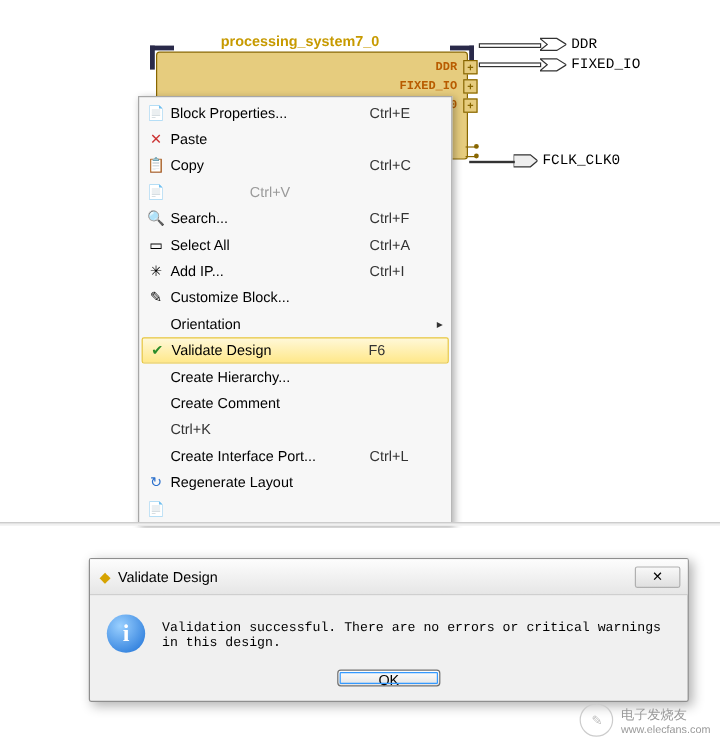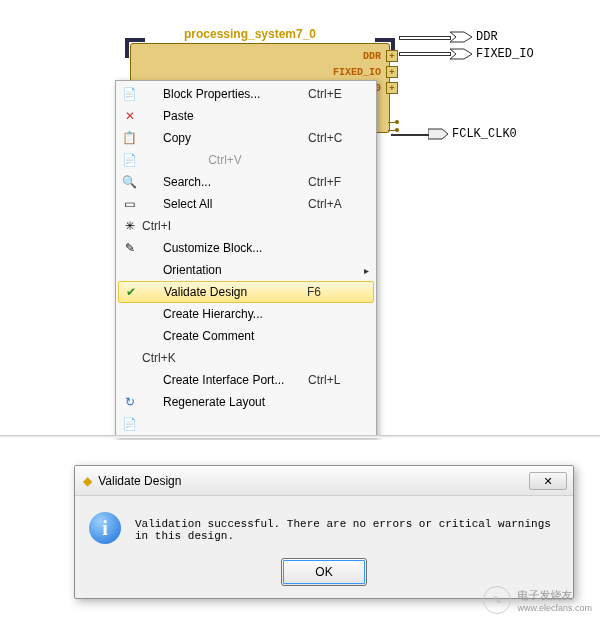--- a/index.html
+++ b/index.html
@@ -138,21 +138,21 @@
       border-radius: 2px;
       height: 22px;
     }
     .menu-item.disabled { color: #9a9a9a; }
     .menu-icon {
       width: 16px; height: 16px;
       margin: 0 4px;
       display: flex; align-items: center; justify-content: center;
       font-size: 12px;
     }
-    .menu-label { font-size: 12px; margin-left: 21px; }
+    .menu-label { font-size: 12px; }
     .menu-shortcut { font-size: 12px; text-align: left; color: #333; }
     .menu-item.disabled .menu-shortcut { color: #9a9a9a; text-align: center; }
     .menu-arrow { font-size: 10px; color: #333; }
     
     .dialog {
       position: absolute;
       left: 74px;
       top: 465px;
       width: 500px;
       background: #f0f0f0;
@@ -202,21 +202,21 @@
       font-size: 11px;
       padding-top: 6px;
     }
     .dlg-btns {
       display: flex;
       justify-content: center;
       padding: 4px 0 12px 0;
     }
     .ok-btn {
       width: 86px;
-      height: 28px;
+      height: 14px;
       background: linear-gradient(#fefefe, #e4e4e4);
       border: 1px solid #707070;
       border-radius: 3px;
       font-size: 12px;
       outline: 1px solid #3399ff;
       outline-offset: -3px;
     }
     .watermark {
       position: absolute;
       right: 8px;
@@ -316,20 +316,21 @@
         <div class="menu-arrow"></div>
       </div>
       <div class="menu-item">
         <div class="menu-icon">▭</div>
         <div class="menu-label">Select All</div>
         <div class="menu-shortcut">Ctrl+A</div>
         <div class="menu-arrow"></div>
       </div>
       <div class="menu-item">
         <div class="menu-icon">✳</div>
+        <div class="menu-label">Add IP...</div>
         <div class="menu-shortcut">Ctrl+I</div>
         <div class="menu-arrow"></div>
       </div>
       <div class="menu-item">
         <div class="menu-icon">✎</div>
         <div class="menu-label">Customize Block...</div>
         <div class="menu-shortcut"></div>
         <div class="menu-arrow"></div>
       </div>
       <div class="menu-item">

